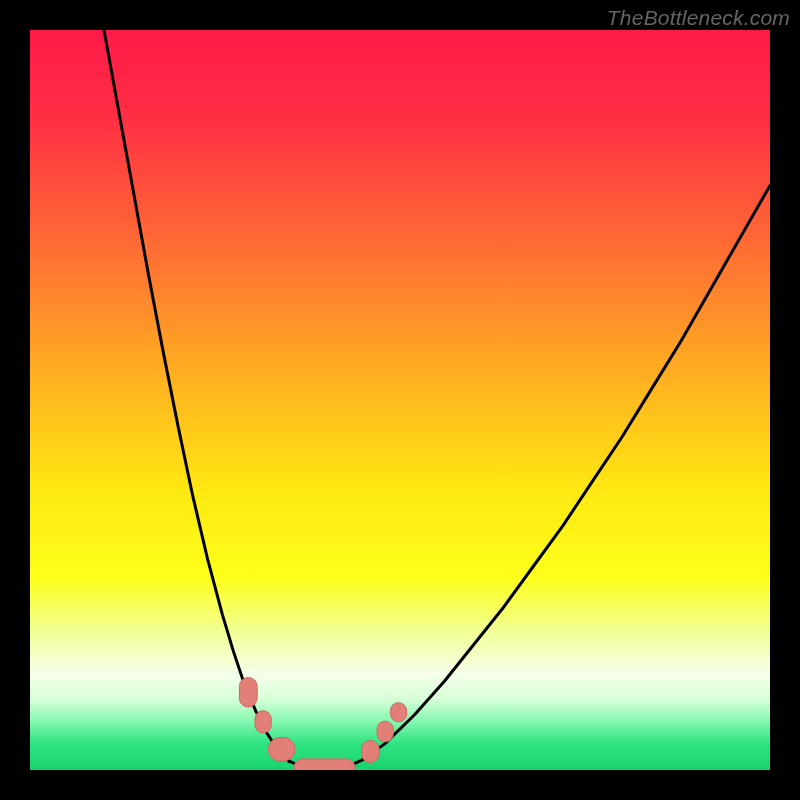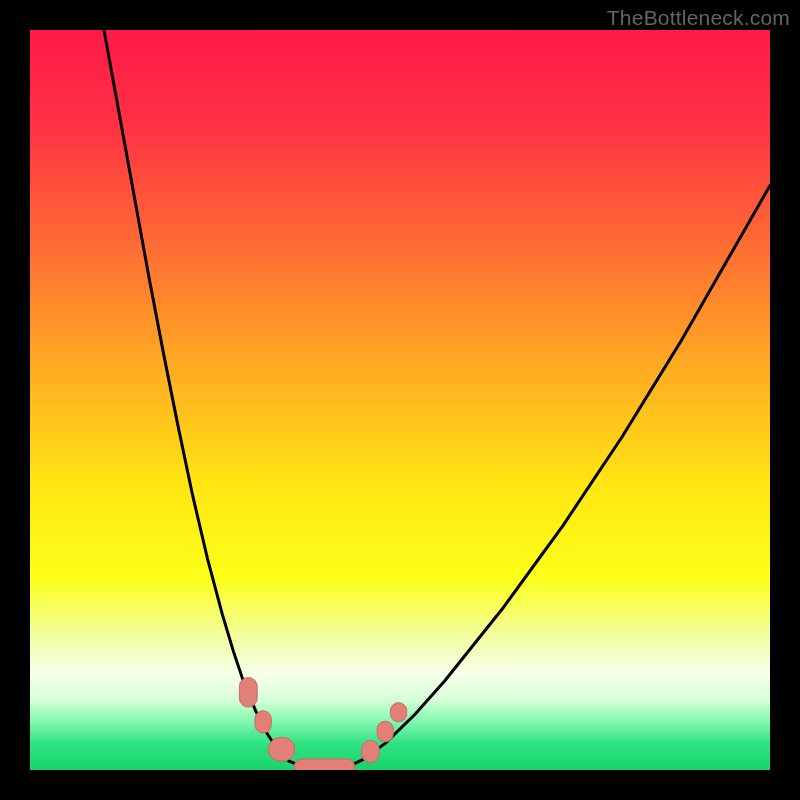--- a/index.html
+++ b/index.html
@@ -11,20 +11,21 @@
     overflow: hidden;
     font-family: Arial, Helvetica, sans-serif;
   }
   .frame {
     position: absolute;
     left: 0;
     top: 0;
     width: 800px;
     height: 732px;
     background: #000;
+    font-style: italic;
   }
   .plot-area {
     position: absolute;
     left: 30px;
     top: 30px;
     width: 740px;
     height: 740px;
     overflow: hidden;
   }
   .gradient {

